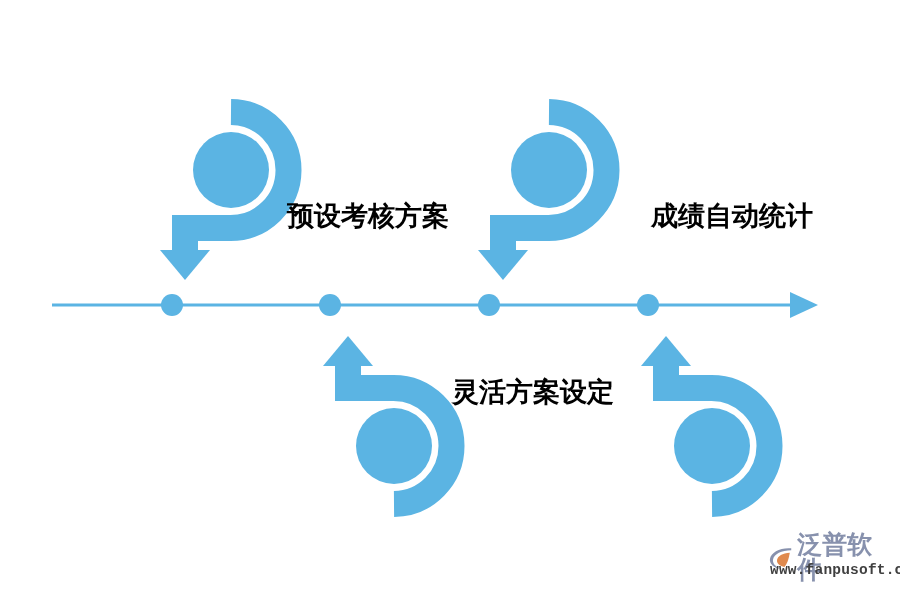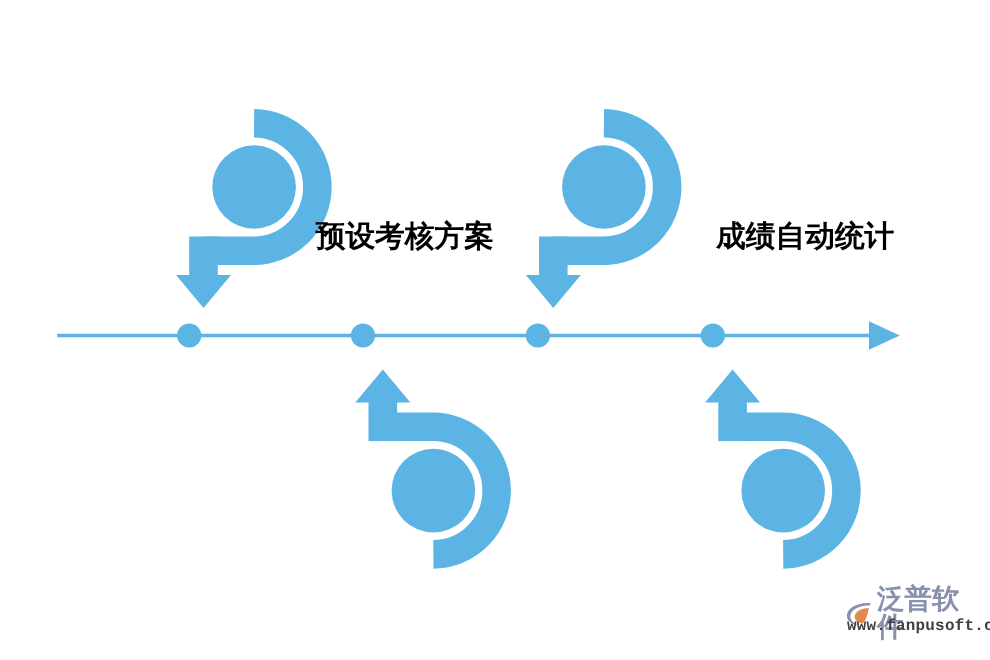--- a/index.html
+++ b/index.html
@@ -143,20 +143,21 @@
     <circle cx="330" cy="305" r="11" fill="#5bb4e3"></circle>
     <circle cx="489" cy="305" r="11" fill="#5bb4e3"></circle>
     <circle cx="648" cy="305" r="11" fill="#5bb4e3"></circle>
   </svg>
 
   <div class="label" style="left:287px; top:202px;">预设考核方案</div>
 
   <div class="label" style="left:623px; top:202px;margin-left:28px;">成绩自动统计</div>
 
 
+  <div class="label" style="left:452px; top:378px;">灵活方案设定</div>
 
   <div class="watermark">
     <div class="wm-row">
       <svg width="26" height="26" viewBox="0 0 26 26" xmlns="http://www.w3.org/2000/svg">
         <path d="M 24 4 C 13 3 3 8 2 15 C 1.4 20 6 24.5 13 25
                  C 7.5 23 4.5 19 5.2 15.5
                  C 6.2 10 14 6 24 6 Z" fill="#8791ad"></path>
         <path d="M 22.5 8.5 C 15 8.8 9.8 12 9.3 16.2
                  C 8.9 19.8 12.2 22.6 17 23.2
                  C 19.8 20 21.6 14.6 22.5 8.5 Z" fill="#e08a4e"></path>

